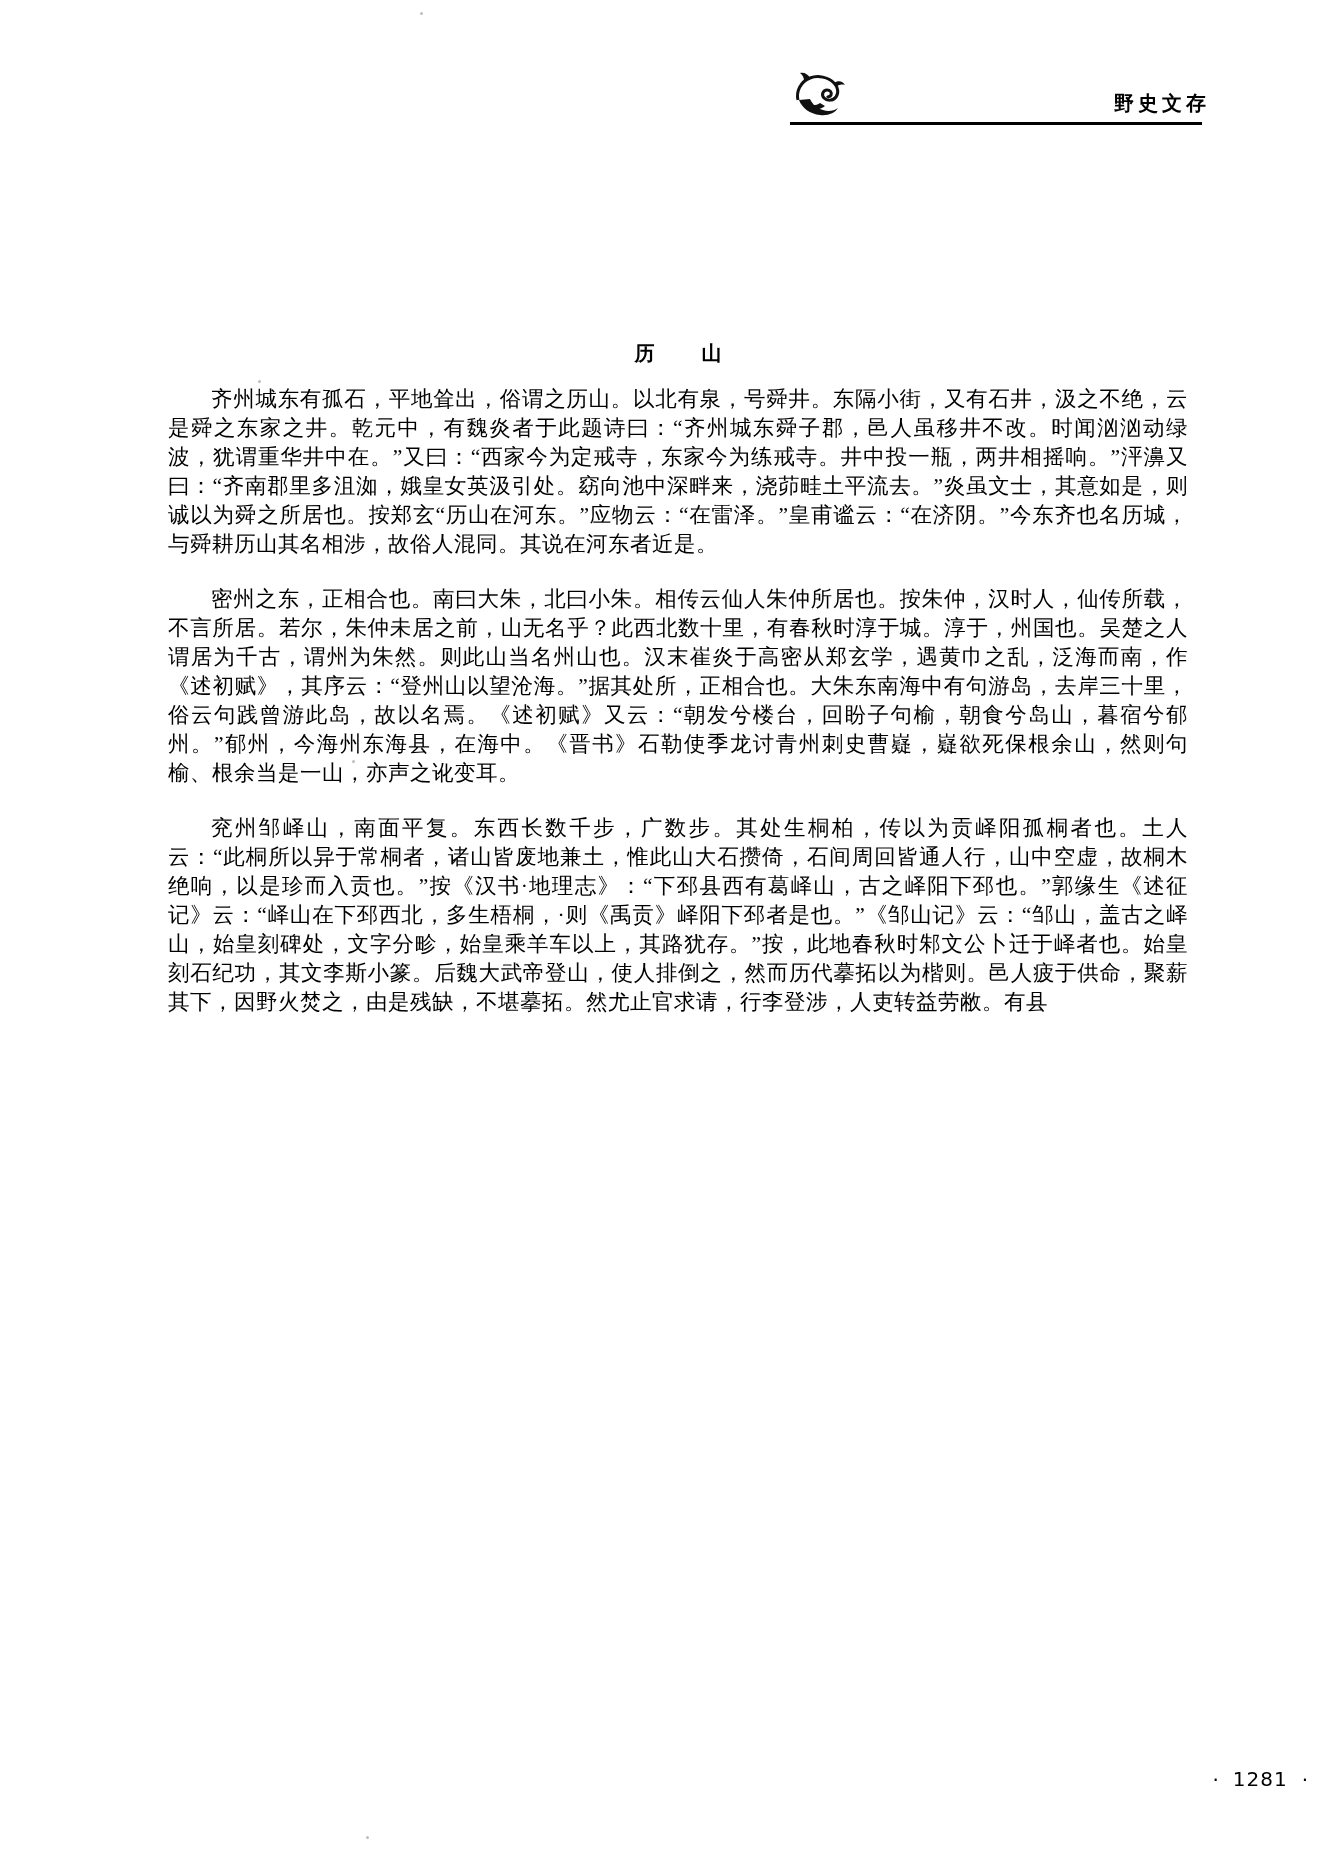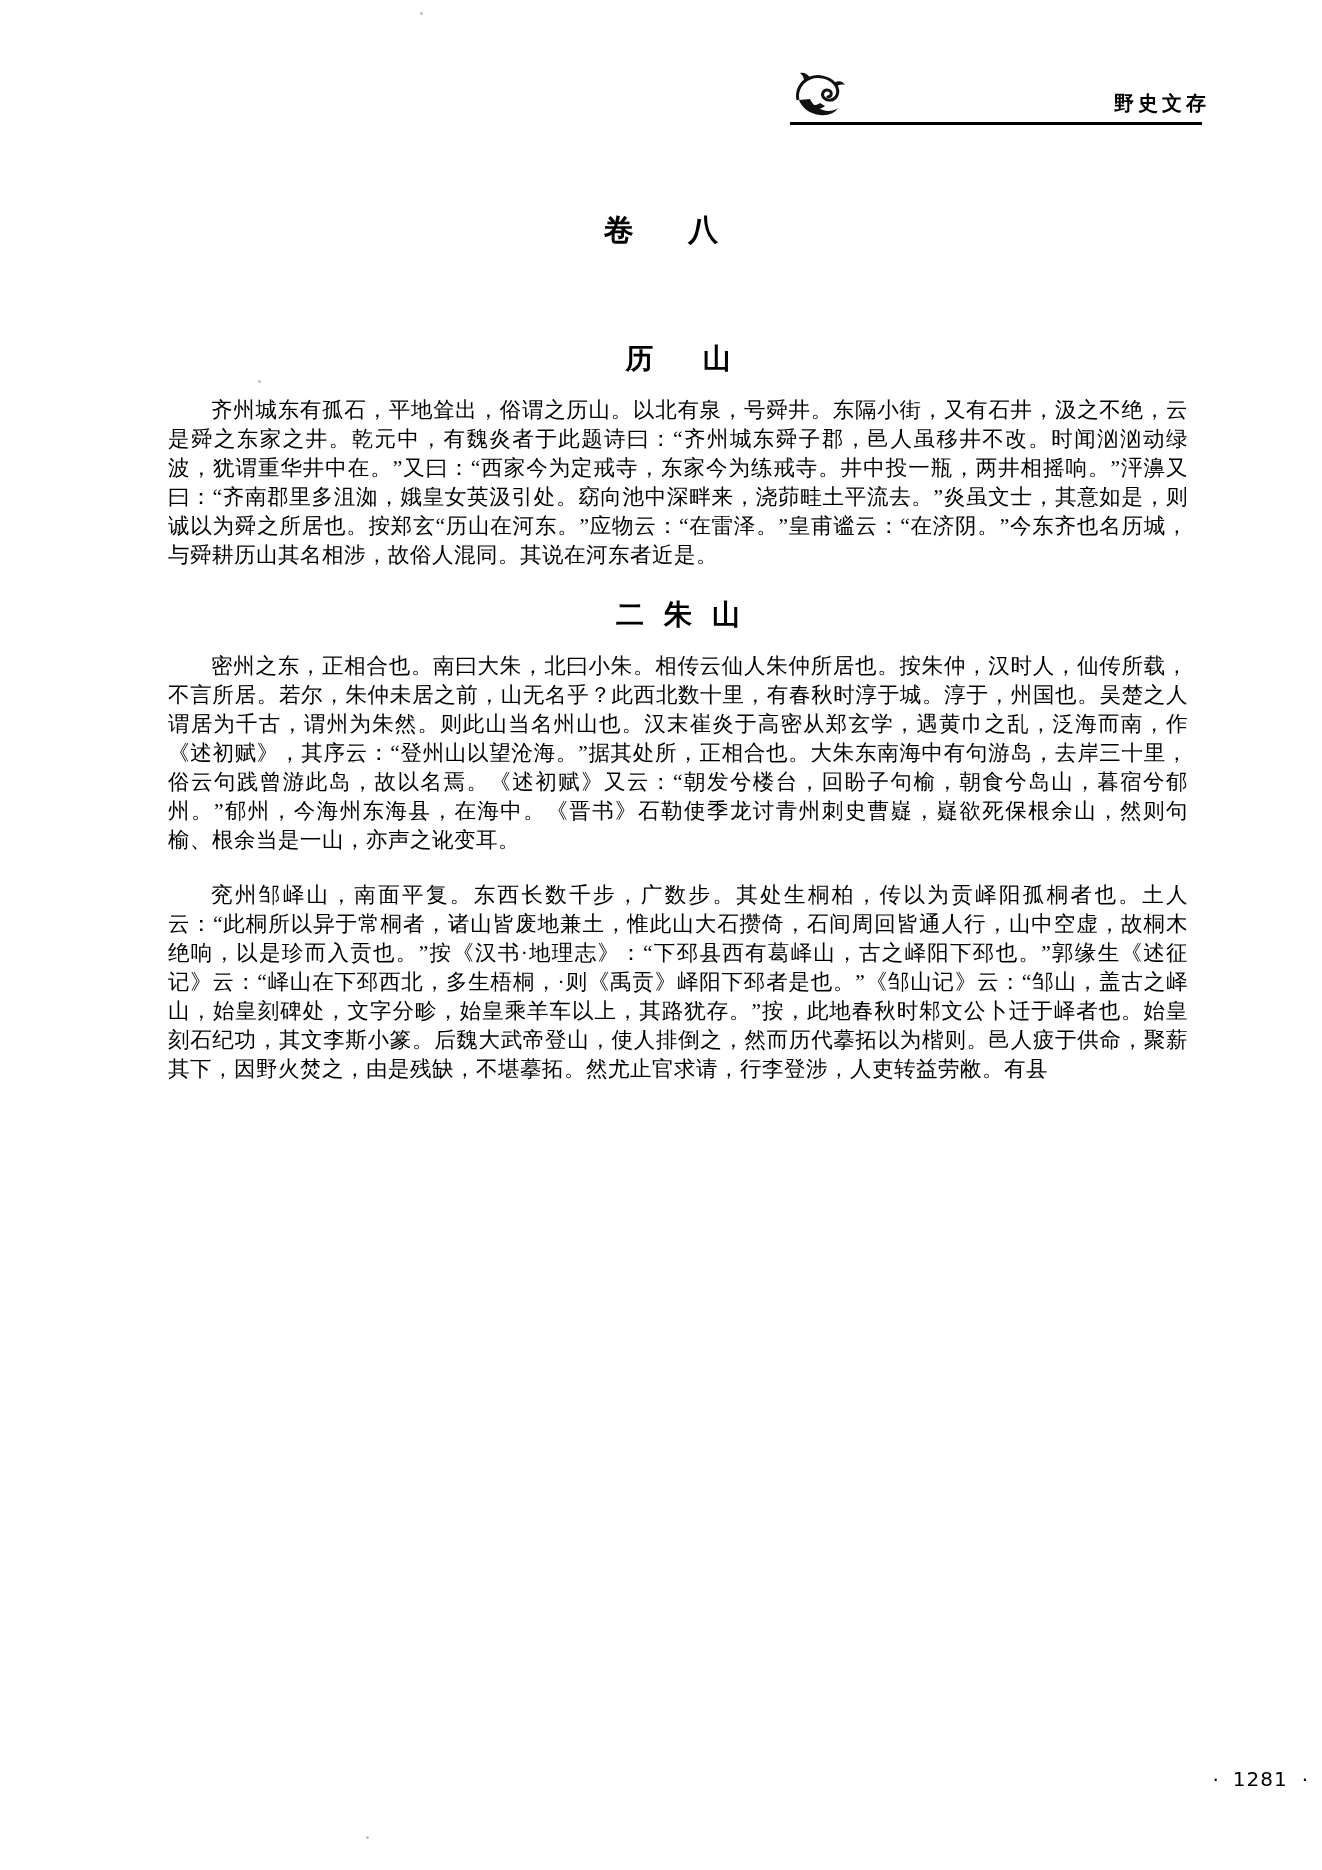--- a/index.html
+++ b/index.html
@@ -77,21 +77,21 @@
     font-family: "DejaVu Sans", "Liberation Sans", sans-serif;
     font-weight: bold;
     font-size: 30px;
     letter-spacing: 22px;
     text-indent: 22px;
   }
   .section-title {
     text-align: center;
     font-family: "DejaVu Sans", "Liberation Sans", sans-serif;
     font-weight: bold;
-    font-size: 28px;
+    font-size: 20px;
     letter-spacing: 20px;
     text-indent: 20px;
     margin: 0 0 18px 0;
   }
 
   
   .content {
     position: absolute;
     left: 168px;
     top: 340px;
@@ -153,31 +153,29 @@
           <circle cx="24" cy="15" r="2.4" fill="#fff"></circle>
           <path d="M30 33 C26 36 20 36 16 33 C20 40 30 41 35 36 Z"></path>
           <path d="M44 13 C48 10 53 11 55 15 C51 14 48 15 46 17 Z"></path>
         </g>
       </svg>
     </div>
     <div class="header-rule"></div>
     <div class="header-title">野史文存</div>
   </div>
 
-  <div class="juan-title">卷  八</div>
 
   <div class="content">
 
     <div class="section">
       <div class="section-title">历  山</div>
       <p class="para">齐州城东有孤石，平地耸出，俗谓之历山。以北有泉，号舜井。东隔小街，又有石井，汲之不绝，云是舜之东家之井。乾元中，有魏炎者于此题诗曰：“齐州城东舜子郡，邑人虽移井不改。时闻汹汹动绿波，犹谓重华井中在。”又曰：“西家今为定戒寺，东家今为练戒寺。井中投一瓶，两井相摇响。”泙濞又曰：“齐南郡里多沮洳，娥皇女英汲引处。窈向池中深畔来，浇茆畦土平流去。”炎虽文士，其意如是，则诚以为舜之所居也。按郑玄“历山在河东。”应物云：“在雷泽。”皇甫谧云：“在济阴。”今东齐也名历城，与舜耕历山其名相涉，故俗人混同。其说在河东者近是。</p>
     </div>
 
     <div class="section sec-gap-1">
-      <div class="section-title">二朱山</div>
       <p class="para">密州之东，正相合也。南曰大朱，北曰小朱。相传云仙人朱仲所居也。按朱仲，汉时人，仙传所载，不言所居。若尔，朱仲未居之前，山无名乎？此西北数十里，有春秋时淳于城。淳于，州国也。吴楚之人谓居为千古，谓州为朱然。则此山当名州山也。汉末崔炎于高密从郑玄学，遇黄巾之乱，泛海而南，作《述初赋》，其序云：“登州山以望沧海。”据其处所，正相合也。大朱东南海中有句游岛，去岸三十里，俗云句践曾游此岛，故以名焉。《述初赋》又云：“朝发兮楼台，回盼子句榆，朝食兮岛山，暮宿兮郁州。”郁州，今海州东海县，在海中。《晋书》石勒使季龙讨青州刺史曹嶷，嶷欲死保根余山，然则句榆、根余当是一山，亦声之讹变耳。</p>
     </div>
 
     <div class="section sec-gap-2">
       <p class="para">兖州邹峄山，南面平复。东西长数千步，广数步。其处生桐柏，传以为贡峄阳孤桐者也。土人云：“此桐所以异于常桐者，诸山皆废地兼土，惟此山大石攒倚，石间周回皆通人行，山中空虚，故桐木绝响，以是珍而入贡也。”按《汉书·地理志》：“下邳县西有葛峄山，古之峄阳下邳也。”郭缘生《述征记》云：“峄山在下邳西北，多生梧桐，·则《禹贡》峄阳下邳者是也。”《邹山记》云：“邹山，盖古之峄山，始皇刻碑处，文字分畛，始皇乘羊车以上，其路犹存。”按，此地春秋时邾文公卜迁于峄者也。始皇刻石纪功，其文李斯小篆。后魏大武帝登山，使人排倒之，然而历代摹拓以为楷则。邑人疲于供命，聚薪其下，因野火焚之，由是残缺，不堪摹拓。然尤止官求请，行李登涉，人吏转益劳敝。有县</p>
     </div>
 
   </div>
 
   <div class="folio">

